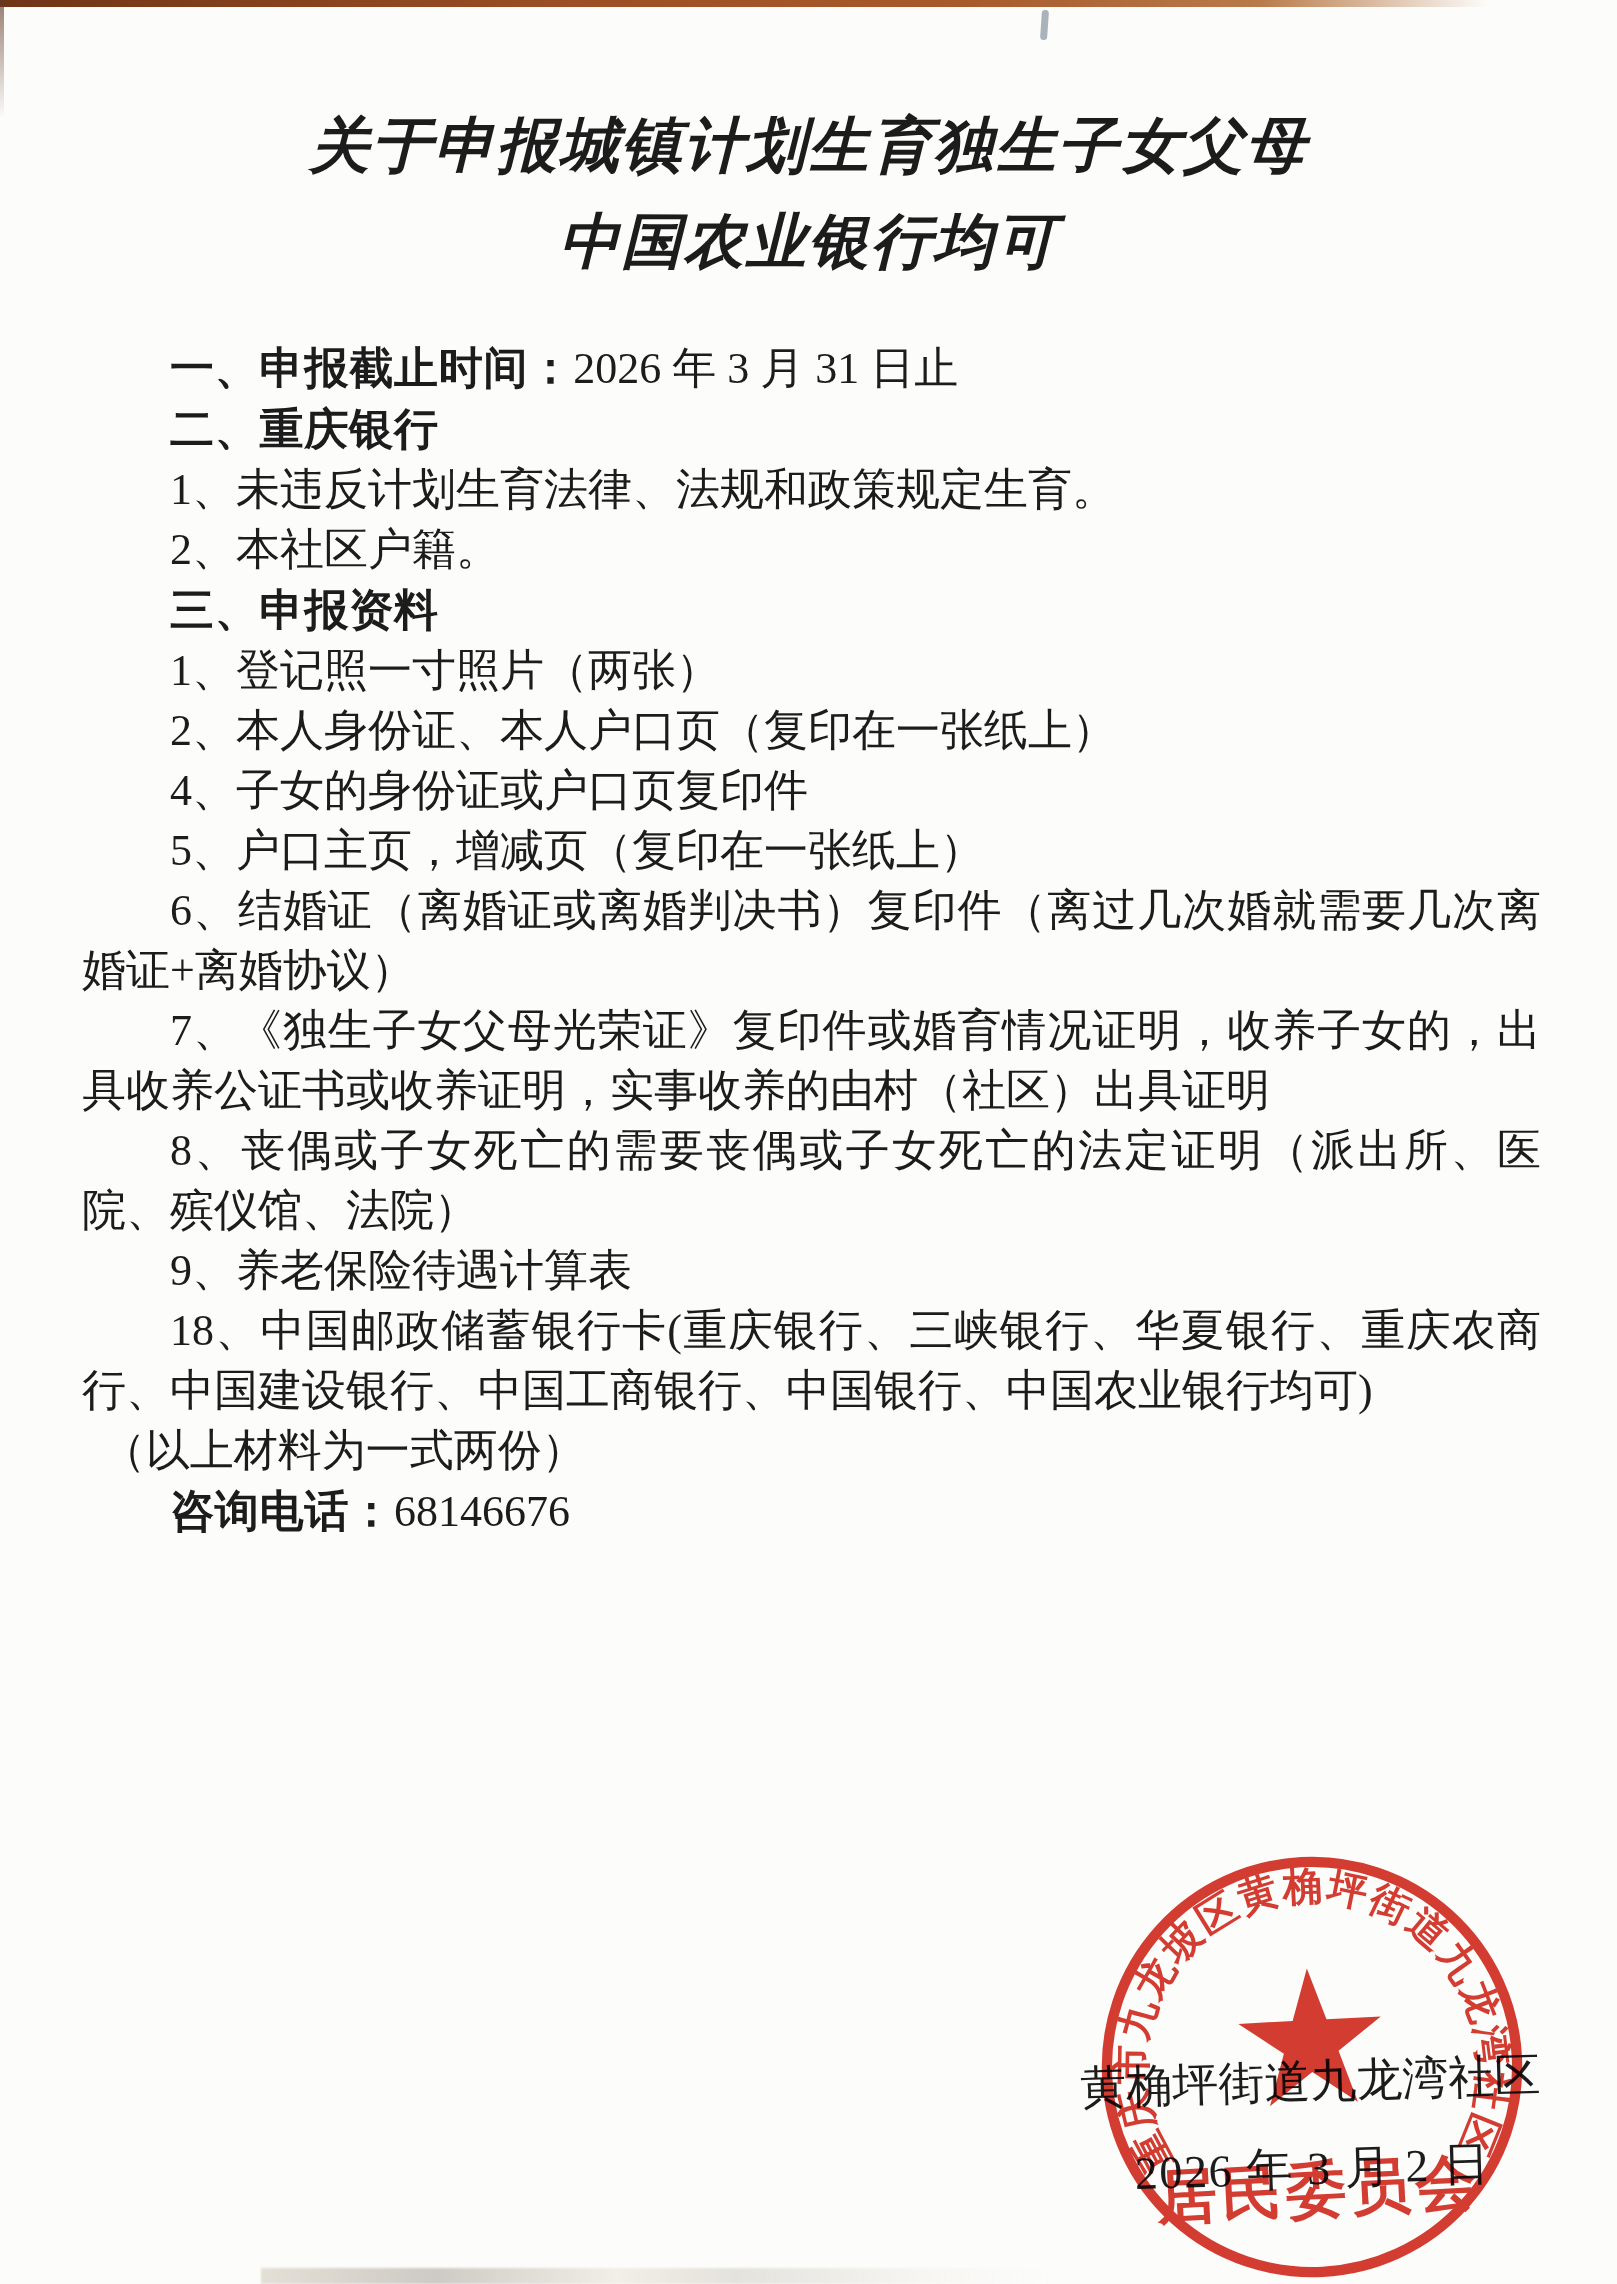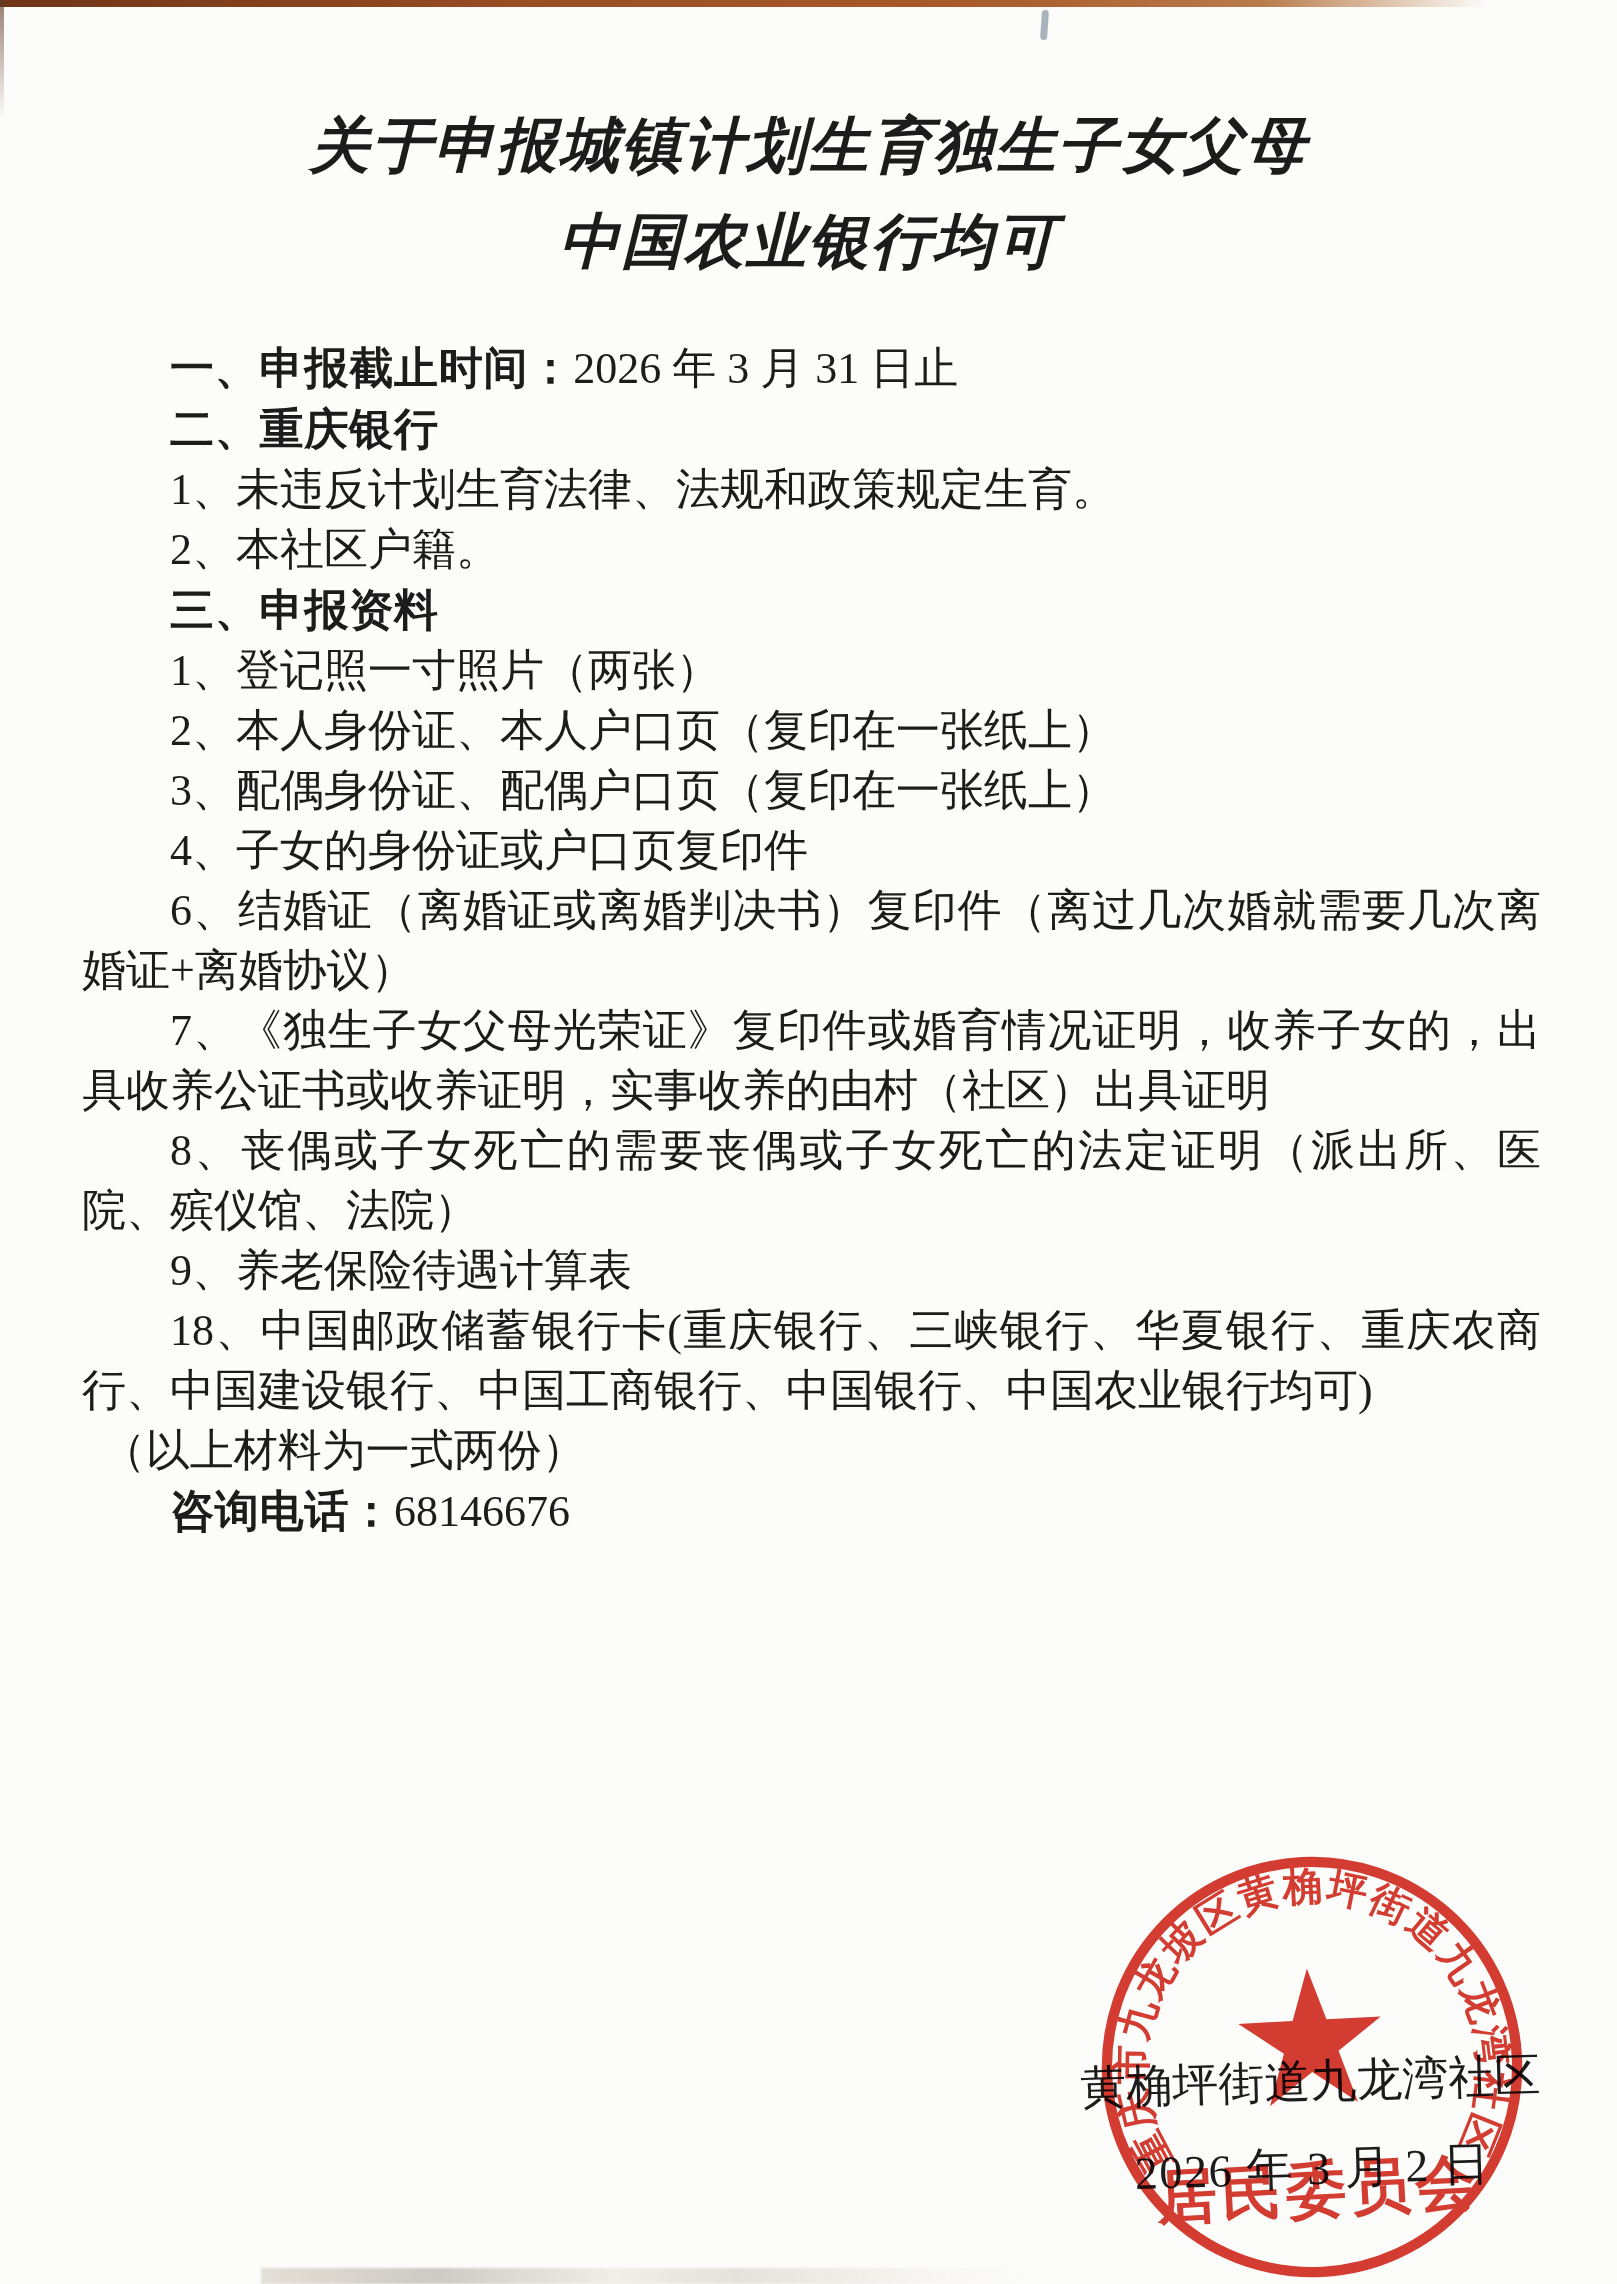--- a/index.html
+++ b/index.html
@@ -89,22 +89,22 @@
   </div>
 
   <div class="notice-body">
       <p><span class="hd">一、申报截止时间：</span><span>2026 年 3 月 31 日止</span></p>
       <p><span class="hd">二、重庆银行</span></p>
       <p><span>1、未违反计划生育法律、法规和政策规定生育。</span></p>
       <p><span>2、本社区户籍。</span></p>
       <p><span class="hd">三、申报资料</span></p>
       <p><span>1、登记照一寸照片（两张）</span></p>
       <p><span>2、本人身份证、本人户口页（复印在一张纸上）</span></p>
-      <p><span>3、配偶身份证、配偶户口页（复印在一张纸上）</span></p>
       <p><span>4、子女的身份证或户口页复印件</span></p>
+      <p><span>5、户口主页，增减页（复印在一张纸上）</span></p>
       <p><span>6、结婚证（离婚证或离婚判决书）复印件（离过几次婚就需要几次离婚证+离婚协议）</span></p>
       <p><span>7、《独生子女父母光荣证》复印件或婚育情况证明，收养子女的，出具收养公证书或收养证明，实事收养的由村（社区）出具证明</span></p>
       <p><span>8、丧偶或子女死亡的需要丧偶或子女死亡的法定证明（派出所、医院、殡仪馆、法院）</span></p>
       <p><span>9、养老保险待遇计算表</span></p>
       <p><span>18、中国邮政储蓄银行卡(重庆银行、三峡银行、华夏银行、重庆农商行、中国建设银行、中国工商银行、中国银行、中国农业银行均可)</span></p>
       <p class="half"><span>（以上材料为一式两份）</span></p>
       <p><span class="hd">咨询电话：</span><span>68146676</span></p>
     </div>
 
   <div class="signature">

